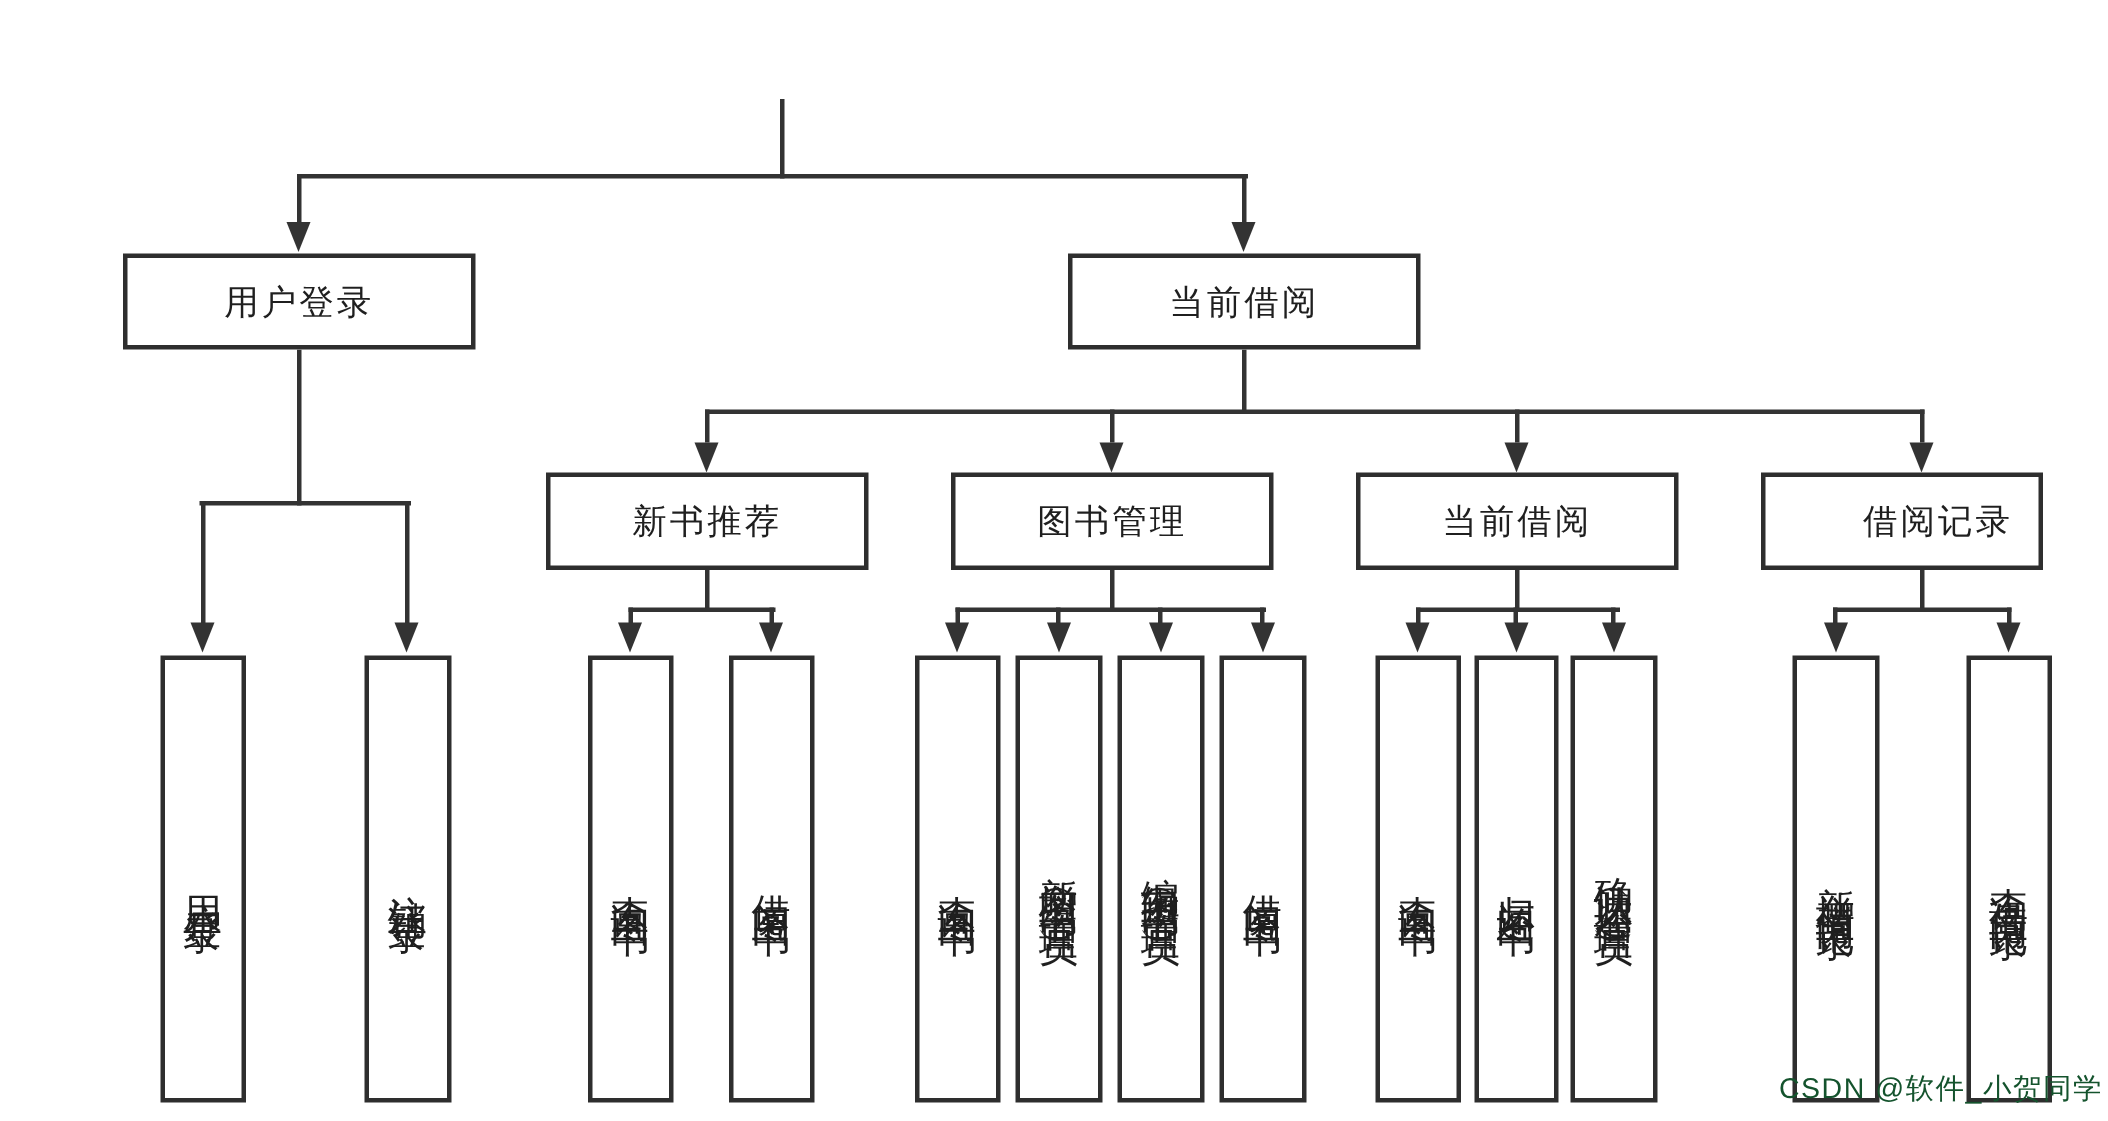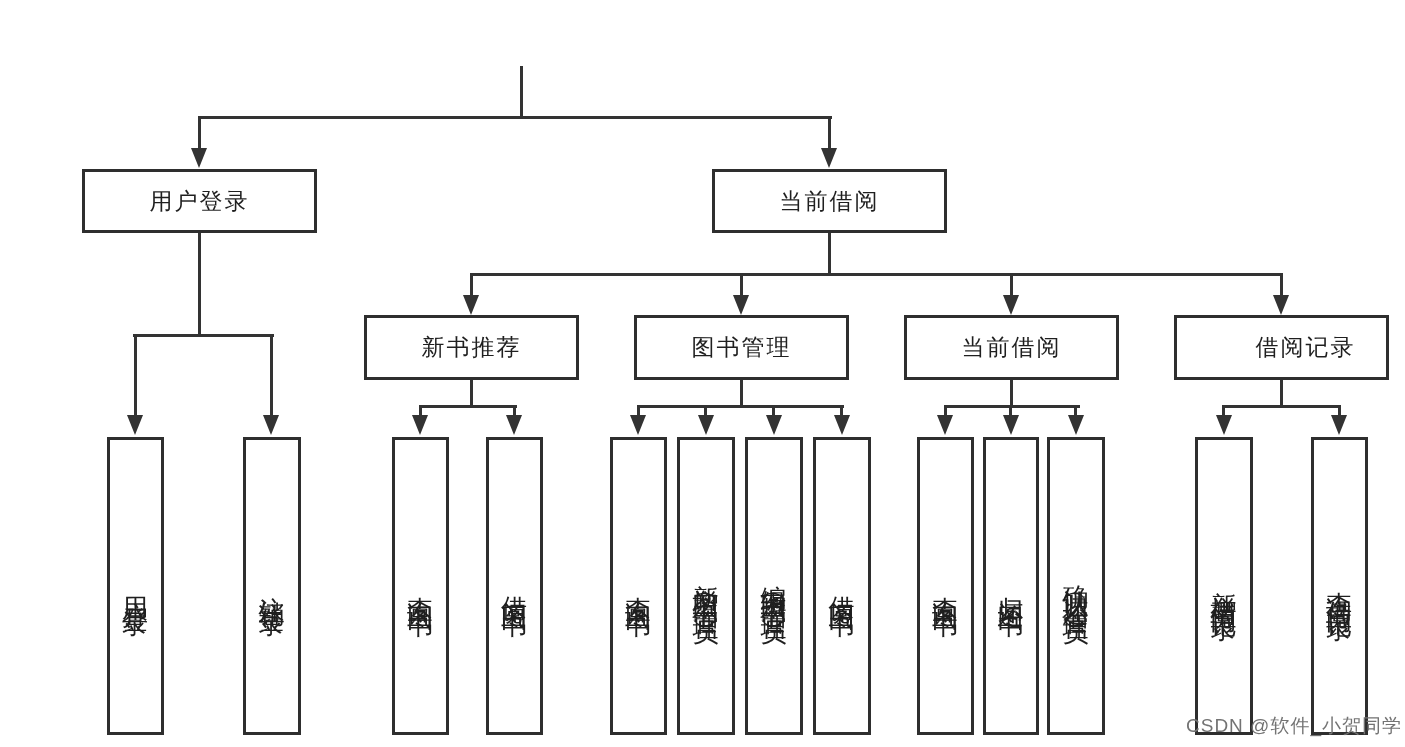--- a/index.html
+++ b/index.html
@@ -43,21 +43,21 @@
     border-right: 8px solid transparent;
     border-top: 20px solid #333333;
     z-index: 1;
   }
   .watermark {
     position: absolute;
     left: 1186px;
     top: 713px;
     font-size: 19px;
     letter-spacing: 1px;
-    color: #737373;
+    color: #14532d;
     z-index: 5;
     white-space: nowrap;
   }
 </style>
 </head>
 <body>
 
 <div class="canvas">
 
 
@@ -95,21 +95,21 @@
 
   <div class="box hbox" style="left:364px; top:315px; width:215px; height:65px;">
     <span>新书推荐</span>
   </div>
   <div class="box hbox" style="left:634px; top:315px; width:215px; height:65px;">
     <span>图书管理</span>
   </div>
   <div class="box hbox" style="left:904px; top:315px; width:215px; height:65px;">
     <span>当前借阅</span>
   </div>
-  <div class="box hbox" style="left:1174px; top:315px; width:215px; height:65px;padding-left:48px;">
+  <div class="box hbox" style="left:1174px; top:315px; width:188px; height:65px;padding-left:48px;">
     <span>借阅记录</span>
   </div>
 
   <div class="ln" style="left:470px; top:378px; width:3px; height:30px;"></div>
   <div class="ln" style="left:419px; top:405px; width:98px; height:3px;"></div>
   <div class="ln" style="left:419px; top:405px; width:3px; height:12px;"></div>
   <div class="ar" style="left:412px; top:415px;"></div>
   <div class="ln" style="left:513px; top:405px; width:3px; height:12px;"></div>
   <div class="ar" style="left:506px; top:415px;"></div>
 

